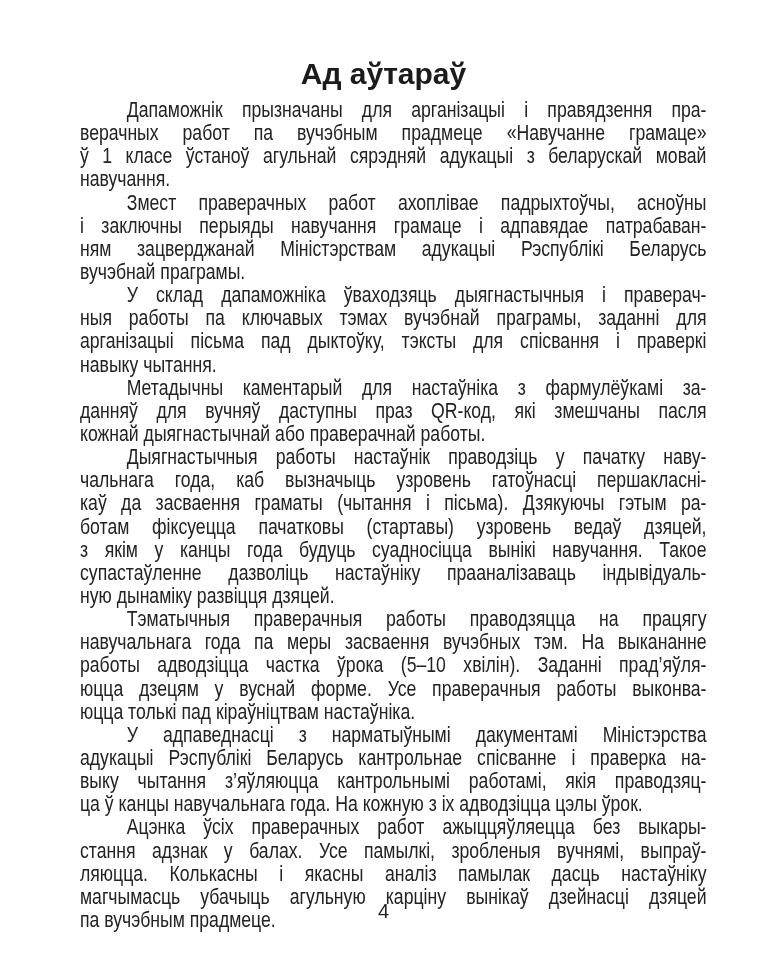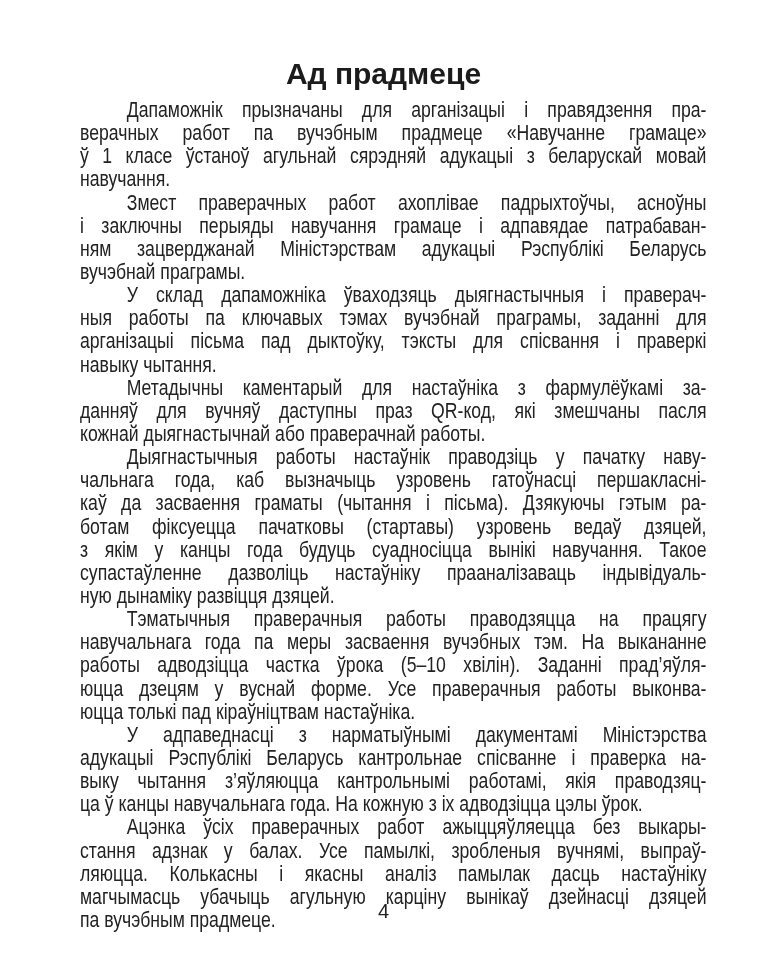--- a/index.html
+++ b/index.html
@@ -34,21 +34,21 @@
     position: absolute; left: 0; width: 767px; top: 899px;
     text-align: center;
     font-family: "Liberation Sans", sans-serif;
     font-size: 20px; line-height: 24px;
     color: #222222;
   }
 </style>
 </head>
 <body>
 
-<div class="title">Ад прадмеце</div>
+<div class="title">Ад аўтараў</div>
 
 <div class="body" id="body">
     <div>
       <span class="line indent">Дапаможнік прызначаны для арганізацыі і правядзення пра-</span>
       <span class="line">верачных работ па вучэбным прадмеце «Навучанне грамаце»</span>
       <span class="line">ў 1 класе ўстаноў агульнай сярэдняй адукацыі з беларускай мовай</span>
       <span class="line last">навучання.</span>
     </div>
     <div>
       <span class="line indent">Змест праверачных работ ахоплівае падрыхтоўчы, асноўны</span>

